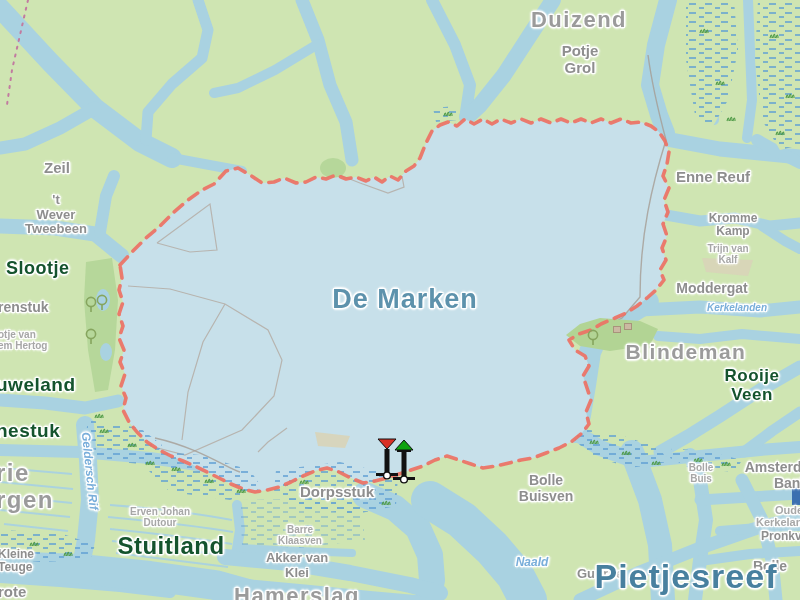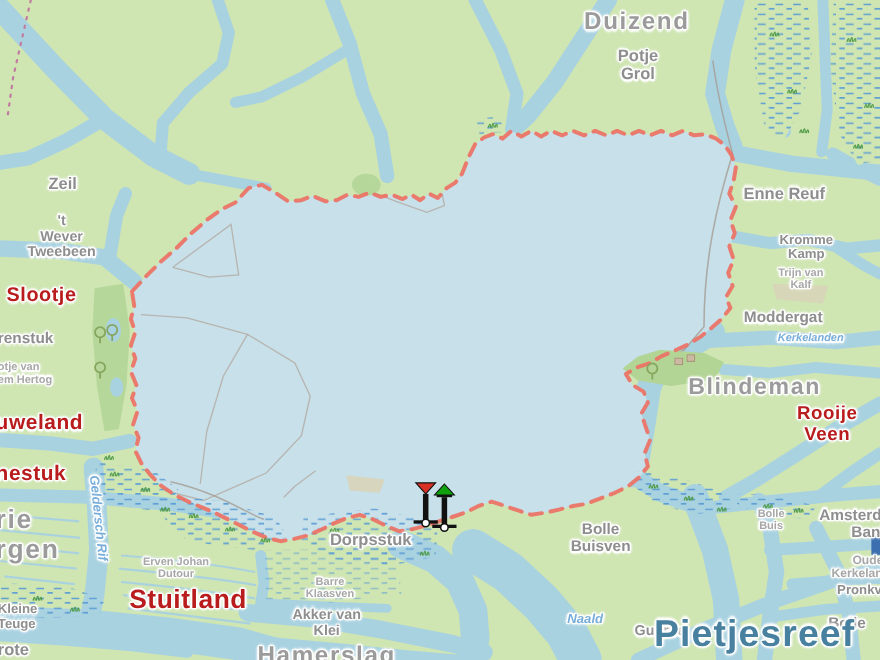--- a/index.html
+++ b/index.html
@@ -6,21 +6,21 @@
   #stage{position:relative;width:800px;height:600px;overflow:hidden;
          font-family:"Liberation Sans",sans-serif;background:#cfe5b2;}
   #terrain{position:absolute;left:0;top:0;}
   #labels,#icons{position:absolute;left:0;top:0;width:662px;height:600px;pointer-events:none;}
   .lbl{position:absolute;font-weight:bold;white-space:pre;text-align:center;
        transform:translate(-50%,-50%);line-height:1.12;
        text-shadow:-1px -1px 0 #fff,1px -1px 0 #fff,-1px 1px 0 #fff,1px 1px 0 #fff,
                    0 -2px 2px #fff,0 2px 2px #fff,-2px 0 2px #fff,2px 0 2px #fff;}
   .lbl.left{transform:translate(0,-50%);text-align:left;}
   .area-xl{color:#9b9b9b;letter-spacing:1.5px;}
-  .area-lg{color:#b91c1c;letter-spacing:.5px;}
+  .area-lg{color:#14532d;letter-spacing:.5px;}
   .area-md{color:#8e8e8e;}
   .area-sm{color:#a7a7a7;}
   .water-sm{color:#79aeda;font-style:italic;}
   .lake-lg{color:#5d92ac;letter-spacing:1px;}
   .water-xl{color:#48809f;letter-spacing:1px;}
   .map-icon{position:absolute;}
 </style>
 </head>
 <body>
 
@@ -239,20 +239,21 @@
       <div class="lbl area-md left" style="left: -2px; top: 592px; font-size: 15px;">rote</div>
       <div class="lbl area-sm" style="left: 160px; top: 517px; font-size: 10px;">Erven Johan
 Dutour</div>
       <div class="lbl area-lg" style="left: 171px; top: 546px; font-size: 24px;">Stuitland</div>
       <div class="lbl area-sm" style="left: 300px; top: 535px; font-size: 10px;">Barre
 Klaasven</div>
       <div class="lbl area-md" style="left: 321px; top: 492px; font-size: 15px; padding-left: 32px;">Dorpsstuk</div>
       <div class="lbl area-md" style="left: 297px; top: 566px; font-size: 13px;">Akker van
 Klei</div>
       <div class="lbl area-xl" style="left: 297px; top: 596px; font-size: 22px;">Hamerslag</div>
+      <div class="lbl lake-lg" style="left: 405px; top: 299px; font-size: 27px;">De Marken</div>
       <div class="lbl area-md" style="left: 713px; top: 177px; font-size: 15px;">Enne Reuf</div>
       <div class="lbl area-md" style="left: 733px; top: 225px; font-size: 12px;">Kromme
 Kamp</div>
       <div class="lbl area-sm" style="left: 728px; top: 254px; font-size: 10px;">Trijn van
 Kalf</div>
       <div class="lbl area-md" style="left: 712px; top: 289px; font-size: 14px;">Moddergat</div>
       <div class="lbl water-sm" style="left: 737px; top: 308px; font-size: 10px;">Kerkelanden</div>
       <div class="lbl area-xl" style="left: 686px; top: 352px; font-size: 21px;">Blindeman</div>
       <div class="lbl area-lg" style="left: 752px; top: 385px; font-size: 17px;">Rooije
 Veen</div>

